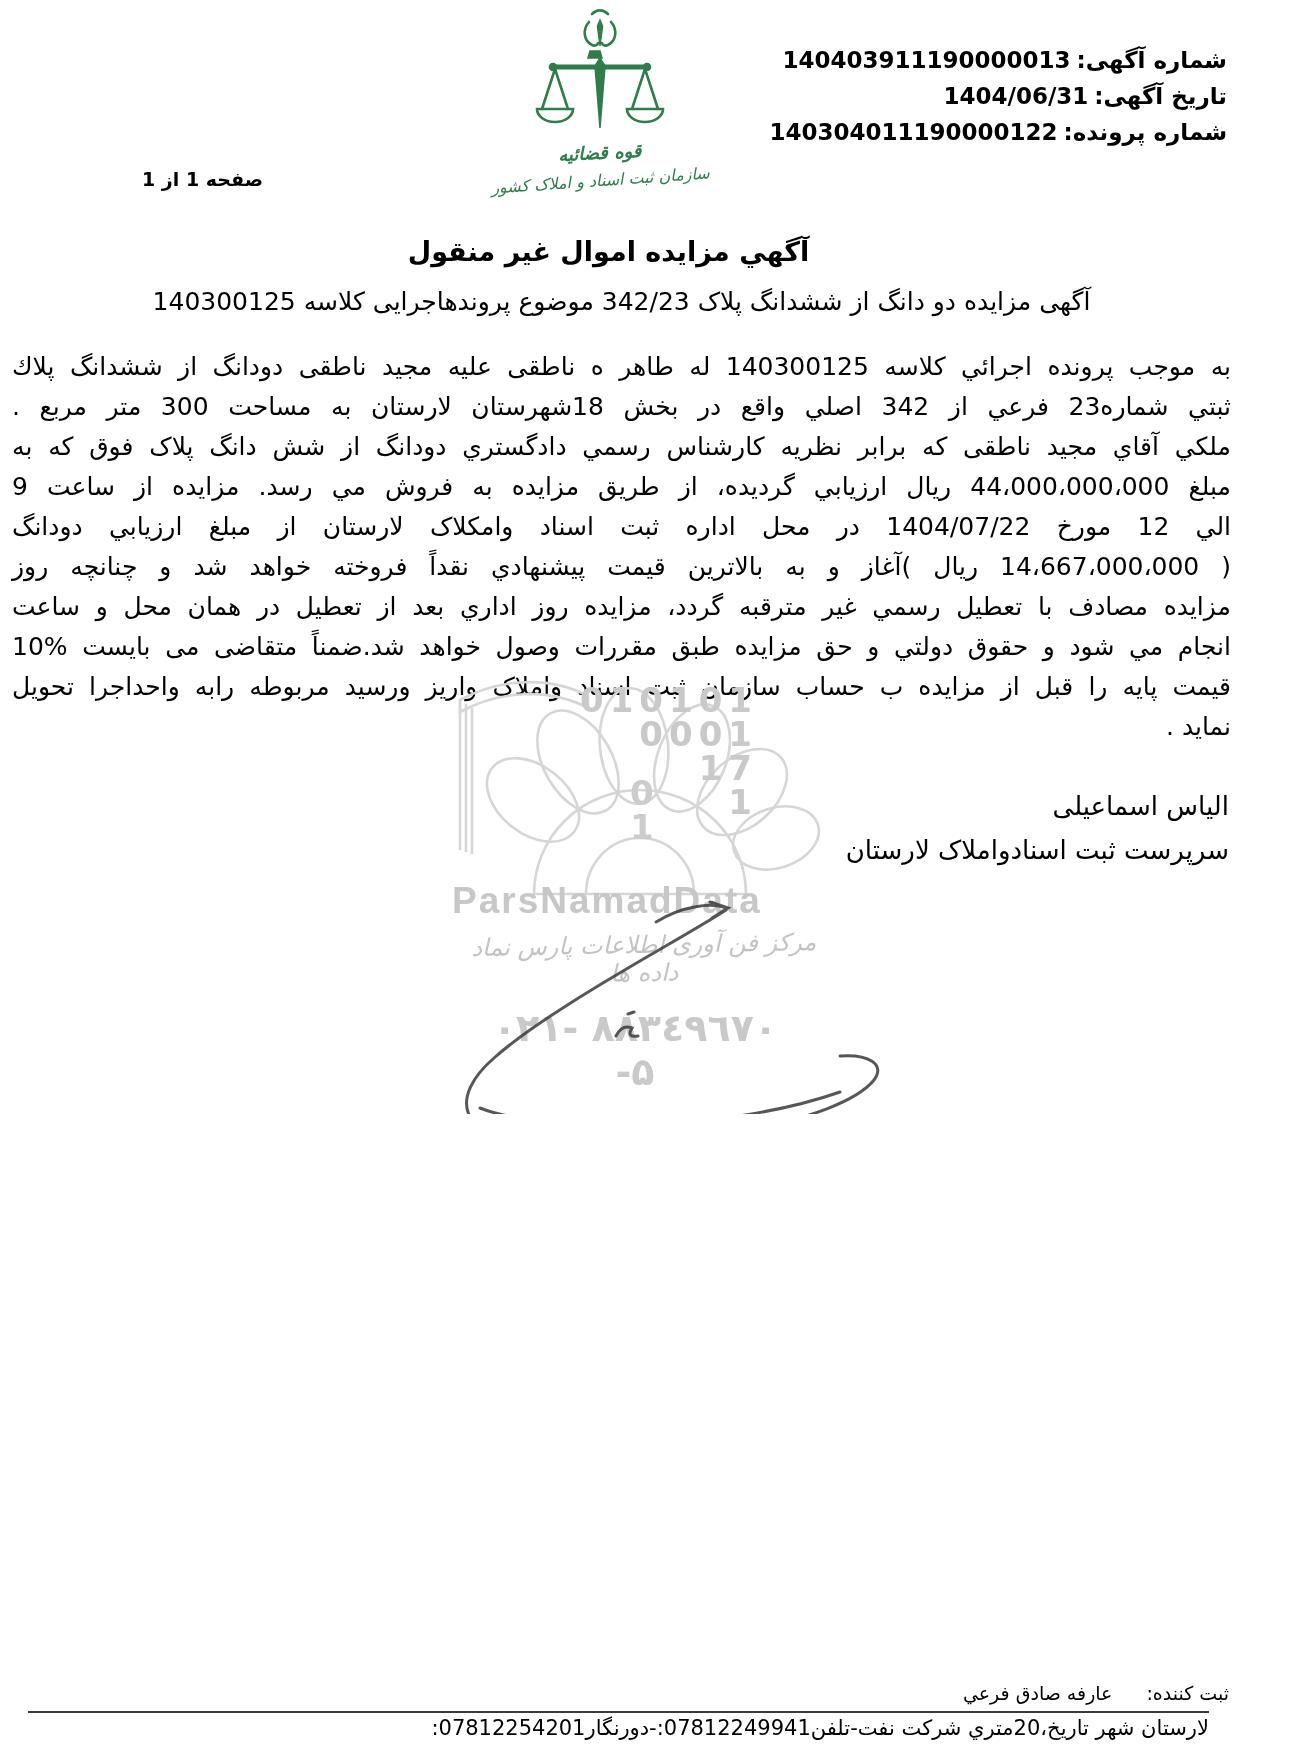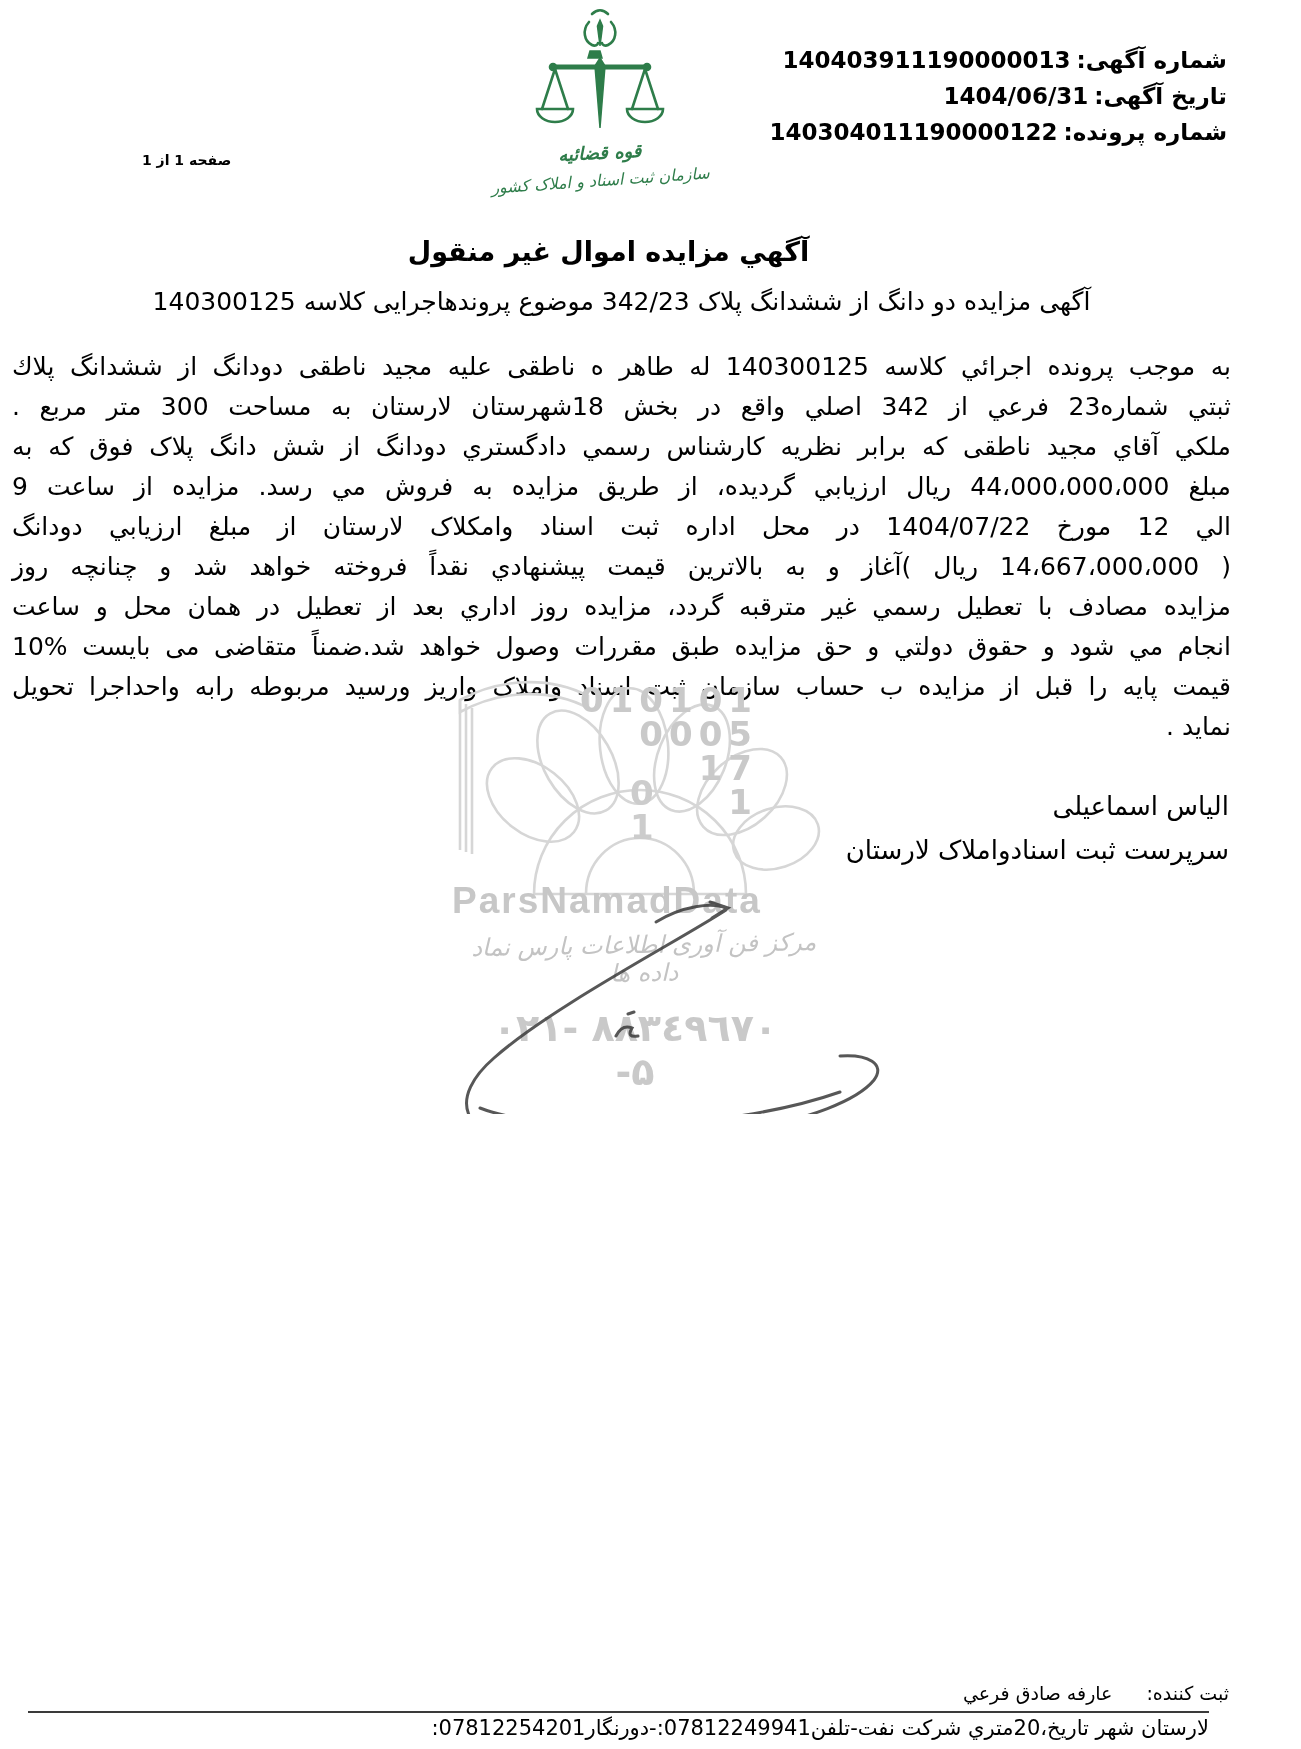--- a/index.html
+++ b/index.html
@@ -6,21 +6,21 @@
   .page{position:relative;width:1237px;height:1749px;background:#ffffff;overflow:hidden;
         font-family:"DejaVu Sans","Liberation Sans",sans-serif;color:#000;text-decoration:underline;}
   
   .header-meta{position:absolute;top:42px;right:10px;direction:rtl;text-align:right;
                font-weight:bold;font-size:23px;line-height:36px;}
   .meta-row .v{margin-right:6px;}
   
   .emblem{position:absolute;top:6px;left:0;right:37px;display:flex;flex-direction:column;align-items:center;}
   .emblem-org1{color:#2e7d4a;font-size:18px;font-weight:bold;font-style:italic;transform:rotate(-3deg);margin-top:4px;}
   .emblem-org2{color:#2e7d4a;font-size:16px;font-style:italic;transform:rotate(-4deg);margin-top:8px;letter-spacing:1px;}
-  .page-indicator{position:absolute;top:152px;left:142px;font-weight:bold;font-size:14px;direction:rtl;}
+  .page-indicator{position:absolute;top:168px;left:142px;font-weight:bold;font-size:19px;direction:rtl;}
   
   .doc-title{position:absolute;top:236px;left:0;right:20px;text-align:center;font-weight:bold;font-size:27px;direction:rtl;}
   .body-text{position:absolute;top:282px;right:6px;left:12px;direction:rtl;font-size:25px;}
   .body-line{line-height:40px;text-align:justify;text-align-last:justify;}
   .body-line.first{text-align:center;text-align-last:center;margin-bottom:25px;}
   .body-line.last{text-align:right;text-align-last:right;}
   .signature{position:absolute;top:784px;right:8px;direction:rtl;text-align:right;font-size:26px;line-height:44px;}
   .wm-flower{position:absolute;left:438px;top:650px;}
   .wm-binary{position:absolute;right:479px;top:683px;text-align:right;font-weight:bold;
              font-size:34px;line-height:34px;letter-spacing:6px;color:#c9c9c9;}
@@ -115,21 +115,21 @@
       <ellipse cx="304" cy="142" rx="34" ry="52" transform="rotate(48 304 142)"></ellipse>
       <ellipse cx="338" cy="188" rx="30" ry="44" transform="rotate(72 338 188)"></ellipse>
 
       <path d="M96 244 a106 104 0 0 1 212 0 z"></path>
       <path d="M148 244 a54 56 0 0 1 108 0"></path>
     </g>
   </svg>
 
   <div class="wm-binary">
     <div>010101</div>
-    <div>0005</div>
+    <div>0001</div>
     <div>17</div>
     <div>1</div>
   </div>
   <div class="wm-binary2">
     <div>0</div>
     <div>1</div>
   </div>
 
   <div class="wm-brand">ParsNamadData</div>
   <div class="wm-callig">مرکز فن آوری اطلاعات پارس نماد داده ها</div>

